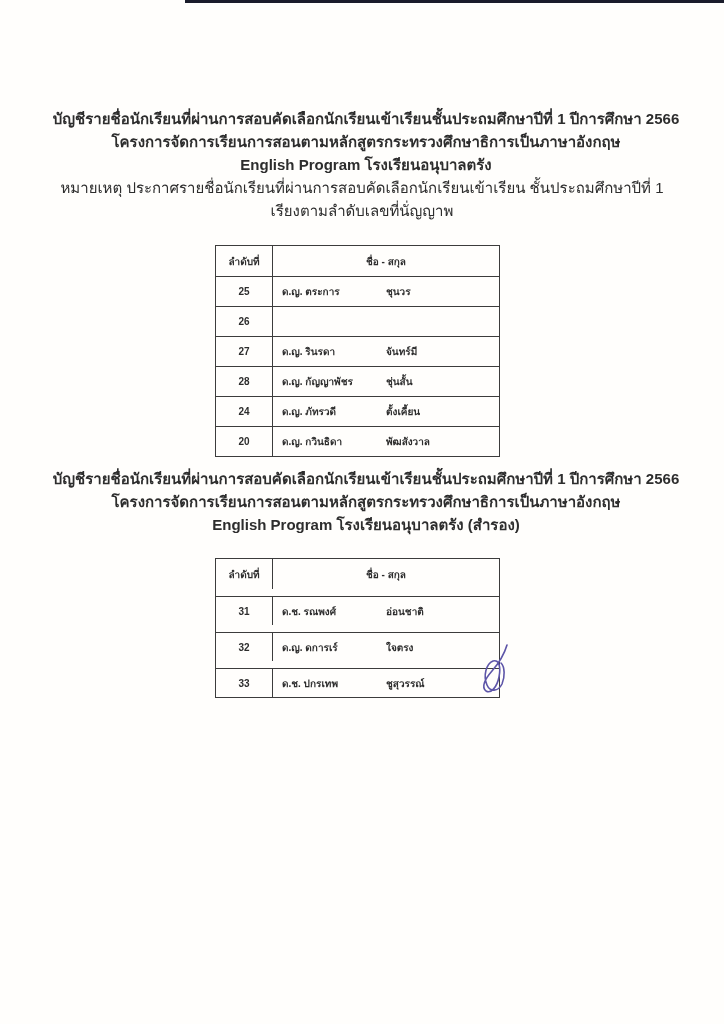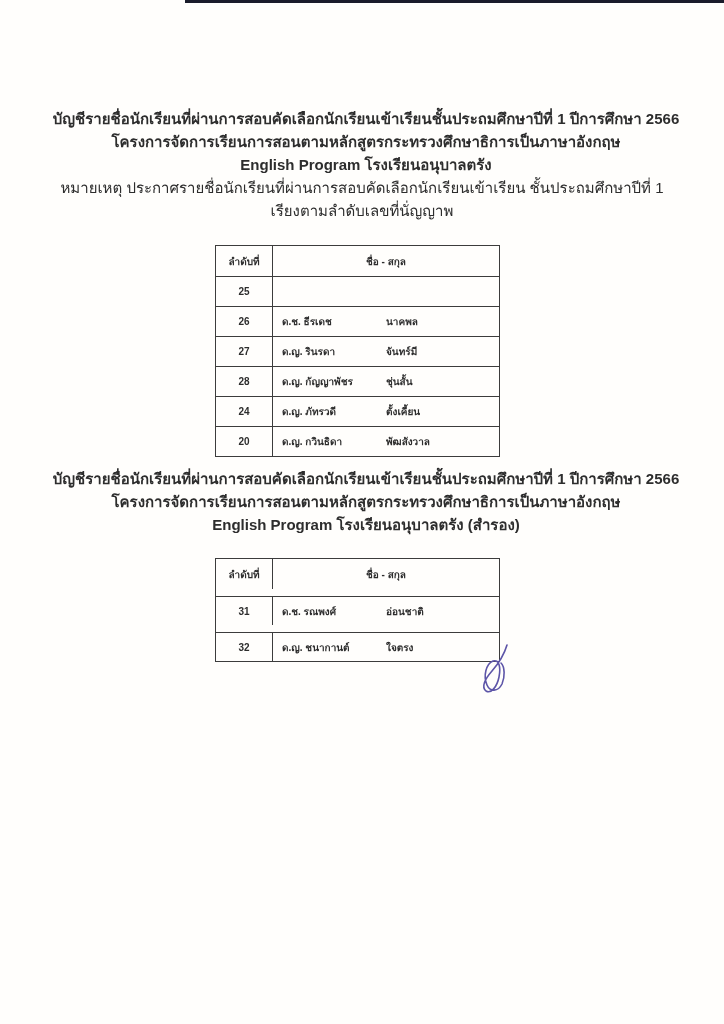--- a/index.html
+++ b/index.html
@@ -62,27 +62,27 @@
     <div class="line note">เรียงตามลำดับเลขที่นั่ญญาพ</div>
   </div>
 
   <div class="doc-table" id="table1">
     <div class="trow thead-row">
       <div class="cell no">ลำดับที่</div>
       <div class="cell name">ชื่อ - สกุล</div>
     </div>
     <div class="trow drow">
       <div class="cell no">25</div>
+      <div class="cell name">
+        <span class="given">ด.ญ. ตระการ</span>
+        <span class="sur">ชุนวร</span>
+      </div>
     </div>
     <div class="trow drow">
       <div class="cell no">26</div>
-      <div class="cell name">
-        <span class="given">ด.ช. ธีรเดช</span>
-        <span class="sur">นาคพล</span>
-      </div>
     </div>
     <div class="trow drow">
       <div class="cell no">27</div>
       <div class="cell name">
         <span class="given">ด.ญ. รินรดา</span>
         <span class="sur">จันทร์มี</span>
       </div>
     </div>
     <div class="trow drow">
       <div class="cell no">28</div>
@@ -121,22 +121,29 @@
     <div class="trow drow">
       <div class="cell no">31</div>
       <div class="cell name">
         <span class="given">ด.ช. รณพงศ์</span>
         <span class="sur">อ่อนชาติ</span>
       </div>
     </div>
     <div class="trow drow">
       <div class="cell no">32</div>
       <div class="cell name">
-        <span class="given">ด.ญ. ชนากานต์</span>
+        <span class="given">ด.ญ. ดการเร์</span>
         <span class="sur">ใจตรง</span>
+      </div>
+    </div>
+    <div class="trow drow">
+      <div class="cell no">33</div>
+      <div class="cell name">
+        <span class="given">ด.ช. ปกรเทพ</span>
+        <span class="sur">ชูสุวรรณ์</span>
       </div>
     </div>
   </div>
 
   <svg class="signature" viewBox="0 0 36 52" fill="none" xmlns="http://www.w3.org/2000/svg">
     <path d="M30 2 C27 12 22 20 15 28 C8 36 4 44 9 48 C14 51 20 44 22 34 C24 24 22 16 16 18 C9 21 6 33 10 42 C13 49 21 49 25 41 C28 34 28 24 24 20" stroke="#5d55a8" stroke-width="1.6" stroke-linecap="round"></path>
   </svg>
 
 </div>
 

